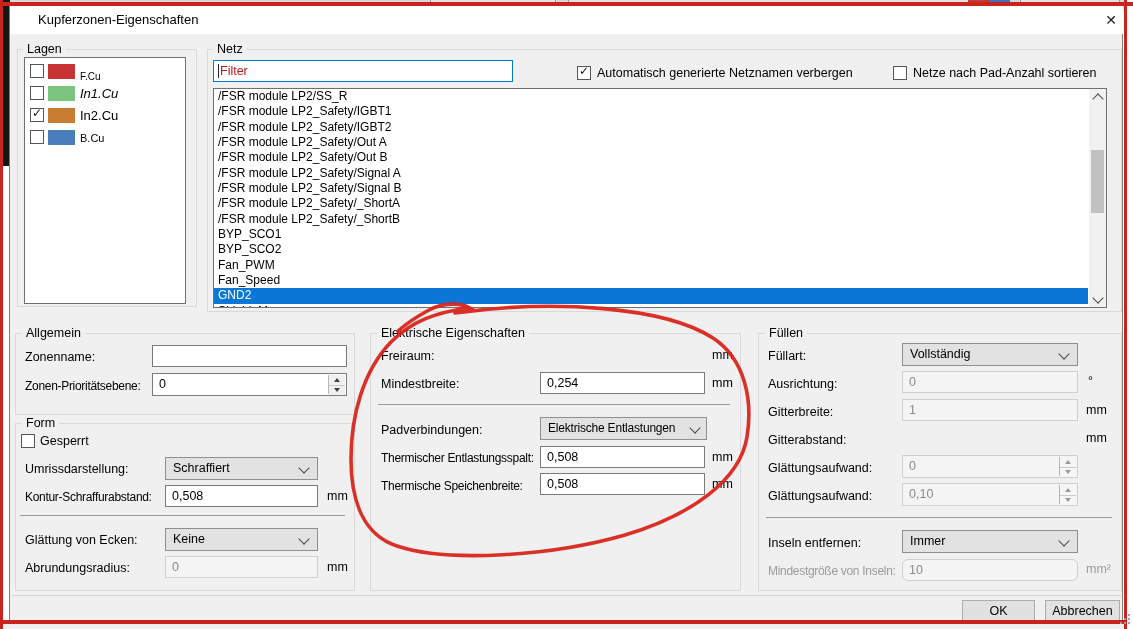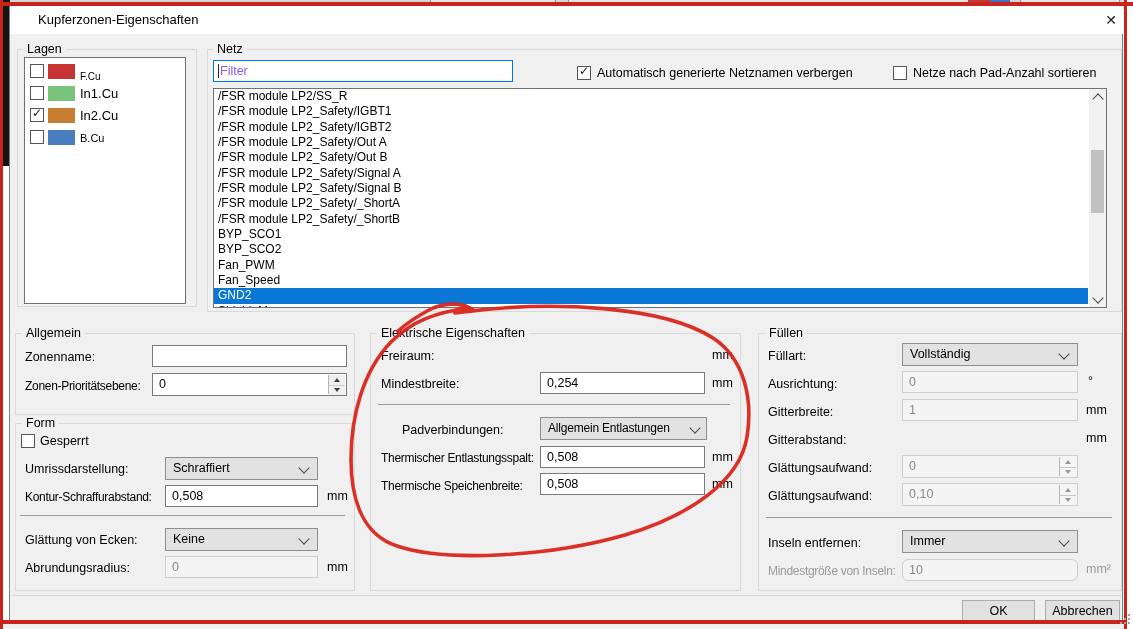--- a/index.html
+++ b/index.html
@@ -23,21 +23,21 @@
   .glabel{font-size:12.5px;background:#f0f0f0;padding:0 4px;line-height:14px;}
   .lbl{font-size:12.5px;line-height:16px;white-space:nowrap;}
   .tight{font-size:12px;letter-spacing:-0.3px;}
   .dis{color:#9b9b9b;}
   .unit{font-size:12.5px;line-height:16px;}
   
   .listbox{background:#fff;border:1px solid #707070;box-sizing:border-box;}
   .txt{background:#fff;border:1px solid #7a7a7a;box-sizing:border-box;font-size:12.5px;line-height:20px;padding:0 6px;white-space:nowrap;overflow:hidden;}
   .txt.disabled{background:#f4f4f4;border-color:#cfcfcf;color:#8a8a8a;}
   .filter{border:1px solid #0078d7;}
-  .ph{color:#8b5cf6;}
+  .ph{color:#b91c1c;}
   .caret{width:1px;height:14px;background:#222;}
   .dd{background:#e2e2e2;border:1px solid #8f8f8f;box-sizing:border-box;font-size:12.5px;line-height:21px;padding:0 22px 0 7px;white-space:nowrap;overflow:hidden;cursor:default;}
   .chev{position:absolute;width:7px;height:7px;border-right:1.6px solid #4a4a4a;border-bottom:1.6px solid #4a4a4a;}
   .chev.down{transform:rotate(45deg);}
   .chev.up{transform:rotate(225deg);}
   .cb{background:#fff;border:1px solid #555;box-sizing:border-box;width:14px;height:14px;}
   .cb .mark{position:absolute;left:1px;top:-3px;font-size:12px;color:#111;}
   .spin{position:absolute;right:1px;top:1px;width:16px;bottom:1px;border-left:1px solid #b5b5b5;}
   .spincell{position:absolute;left:0;width:16px;height:50%;background:#f0f0f0;display:flex;align-items:center;justify-content:center;}
   .spincell.dn{top:50%;border-top:1px solid #c9c9c9;}
@@ -86,21 +86,21 @@
 
   <div class="abs group" style="left:17px;top:49px;width:180px;height:258px;"></div>
   <span class="abs glabel" style="left:23px;top:42px;">Lagen</span>
   <div class="abs listbox" style="left:24px;top:57px;width:162px;height:247px;"></div>
 
   <div class="abs" style="left:24px;top:63px;width:160px;height:22px;">
     <span class="cb abs" style="left:6px;top:1px;"></span>
     <span class="abs swatch" style="left: 24px; top: 1px; background-color: rgb(200, 52, 52);"></span>
     <span class="abs lbl" style="left:56px;top:6px;font-size:10px;">F.Cu</span>
   </div>
-  <div class="abs" style="left:24px;top:85px;width:160px;height:22px;">
+  <div class="abs" style="left:24px;top:85px;width:160px;height:22px;font-style:italic;">
     <span class="cb abs" style="left:6px;top:1px;"></span>
     <span class="abs swatch" style="left: 24px; top: 1px; background-color: rgb(123, 196, 126);"></span>
     <span class="abs lbl" style="left:56px;top:1px;font-size:13px;">In1.Cu</span>
   </div>
   <div class="abs" style="left:24px;top:107px;width:160px;height:22px;">
     <span class="cb abs" style="left:6px;top:1px;">
         <span class="mark">✓</span>
       </span>
     <span class="abs swatch" style="left: 24px; top: 1px; background-color: rgb(200, 125, 51);"></span>
     <span class="abs lbl" style="left:56px;top:1px;font-size:13px;">In2.Cu</span>
@@ -195,23 +195,23 @@
 
   <div class="abs group" style="left:370px;top:333px;width:371px;height:258px;"></div>
   <span class="abs glabel" style="left:377px;top:326px;">Elektrische Eigenschaften</span>
   <span class="abs lbl" style="left:381px;top:348px;">Freiraum:</span>
   <div class="abs txt" style="left:540px;top:344px;width:165px;height:22px;margin-top:28px;">0,25</div>
   <span class="abs unit" style="left:712px;top:347px;">mm</span>
   <span class="abs lbl" style="left:381px;top:376px;">Mindestbreite:</span>
   <div class="abs txt" style="left:540px;top:372px;width:165px;height:22px;">0,254</div>
   <span class="abs unit" style="left:712px;top:375px;">mm</span>
   <div class="abs divider" style="left:378px;top:404px;width:352px;"></div>
-  <span class="abs lbl" style="left:402px;top:422px;text-align:center;">Padverbindungen:</span>
+  <span class="abs lbl" style="left:381px;top:422px;text-align:center;">Padverbindungen:</span>
   <div class="abs dd" style="left:540px;top:417px;width:167px;height:23px;padding-right:18px;">
-    <span style="font-size:12px;letter-spacing:-0.2px;">Allgemein Entlastungen</span>
+    <span style="font-size:12px;letter-spacing:-0.2px;">Elektrische Entlastungen</span>
     <span class="chev down" style="right:7px;top:6px;"></span>
   </div>
   <span class="abs lbl tight" style="left:381px;top:450px;">Thermischer Entlastungsspalt:</span>
   <div class="abs txt" style="left:540px;top:446px;width:165px;height:22px;">0,508</div>
   <span class="abs unit" style="left:712px;top:449px;">mm</span>
   <span class="abs lbl tight" style="left:381px;top:478px;">Thermische Speichenbreite:</span>
   <div class="abs txt" style="left:540px;top:473px;width:165px;height:22px;">0,508</div>
   <span class="abs unit" style="left:712px;top:476px;">mm</span>
 
   <div class="abs group" style="left:758px;top:333px;width:364px;height:258px;"></div>

